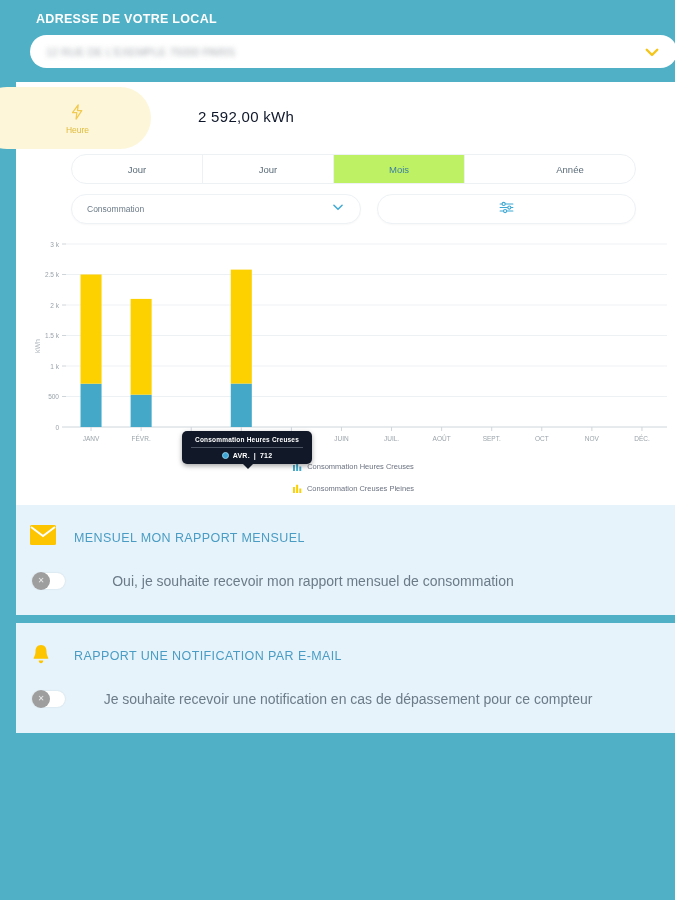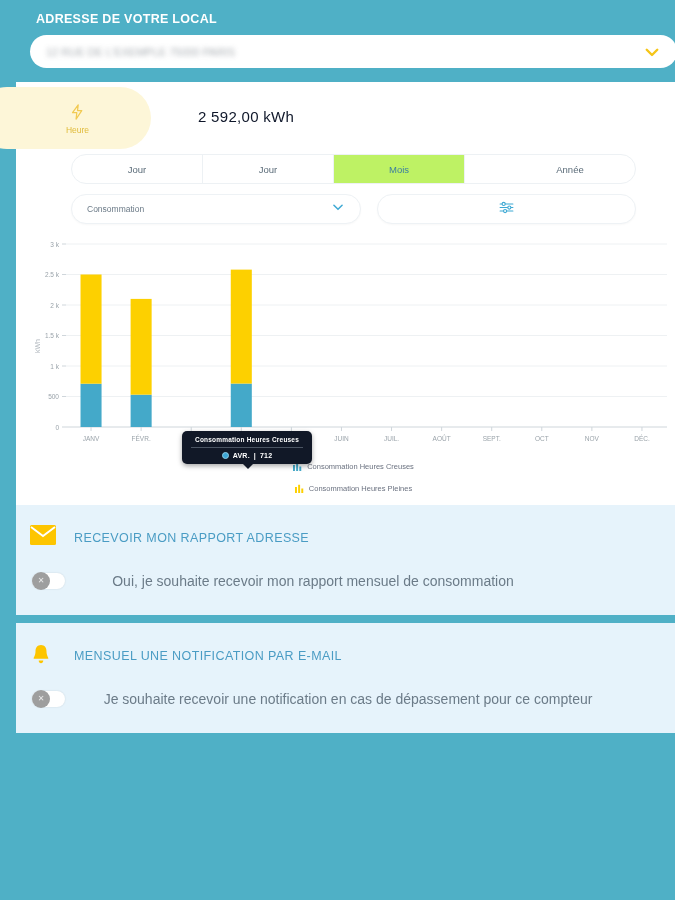--- a/index.html
+++ b/index.html
@@ -298,54 +298,54 @@
         <span class="legend-text">Consommation Heures Creuses</span>
       </div>
       <div class="legend-item">
         <span>
           <svg viewBox="0 0 12 12" width="9" height="9">
             <rect x="0" y="4" width="2.6" height="8" fill="#fdd000"></rect>
             <rect x="4.2" y="1" width="2.6" height="11" fill="#fdd000"></rect>
             <rect x="8.4" y="6" width="2.6" height="6" fill="#fdd000"></rect>
           </svg>
         </span>
-        <span class="legend-text">Consommation Heures Pleines</span>
+        <span class="legend-text">Consommation Creuses Pleines</span>
       </div>
     </div>
   </div>
 
   <div class="notif">
     <div class="notif-head">
       <span class="notif-icon">
         <svg viewBox="0 0 26 20" width="26" height="20">
           <rect x="0" y="0" width="26" height="20" rx="1.5" fill="#fdc500"></rect>
           <path d="M1,2 L13,11 L25,2" fill="none" stroke="#ffffff" stroke-width="2"></path>
         </svg>
       </span>
-      <span class="notif-title">RECEVOIR MON RAPPORT ADRESSE</span>
+      <span class="notif-title">MENSUEL MON RAPPORT MENSUEL</span>
     </div>
     <div class="notif-body">
       <span class="toggle">
         <span class="knob">
           <span class="knob-glyph">✕</span>
         </span>
       </span>
       <span class="notif-text">Oui, je souhaite recevoir mon rapport mensuel de consommation</span>
     </div>
   </div>
 
   <div class="notif">
     <div class="notif-head">
       <span class="notif-icon">
         <svg viewBox="0 0 24 26" width="22" height="24">
           <path d="M12 2 C8 2 6 5 6 9 c0 5 -2 6 -2 8 h16 c0 -2 -2 -3 -2 -8 c0 -4 -2 -7 -6 -7 z" fill="#fdc500"></path>
           <path d="M9.5 19 c0 1.8 1.2 3 2.5 3 s2.5 -1.2 2.5 -3 z" fill="#fdc500"></path>
         </svg>
       </span>
-      <span class="notif-title">MENSUEL UNE NOTIFICATION PAR E-MAIL</span>
+      <span class="notif-title">RAPPORT UNE NOTIFICATION PAR E-MAIL</span>
     </div>
     <div class="notif-body">
       <span class="toggle">
         <span class="knob">
           <span class="knob-glyph">✕</span>
         </span>
       </span>
       <span class="notif-text wide">Je souhaite recevoir une notification en cas de dépassement pour ce compteur</span>
     </div>
   </div>

